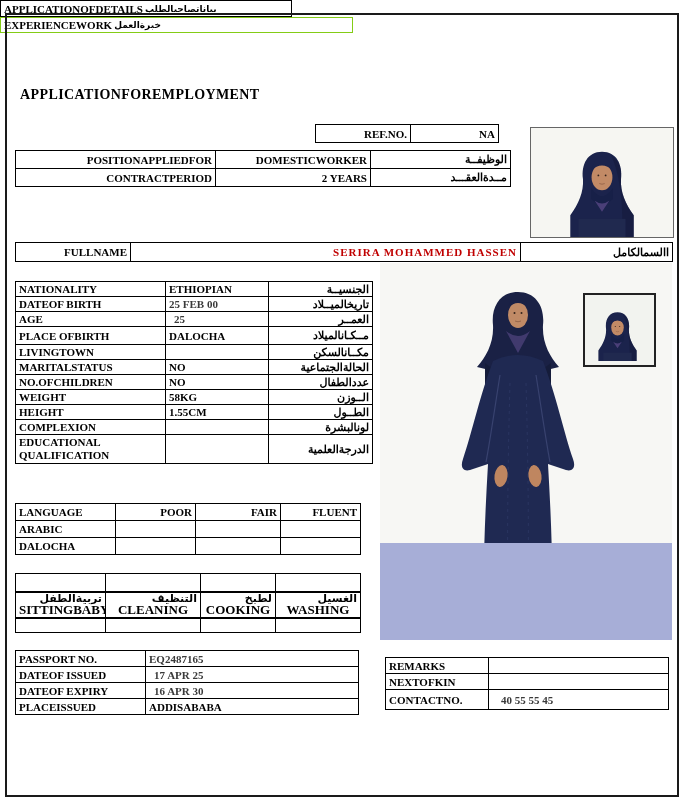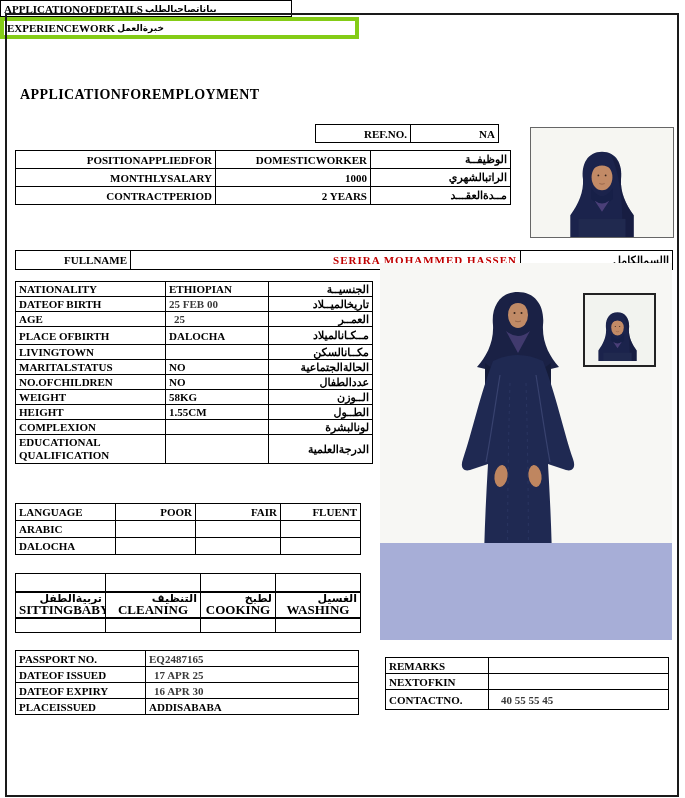--- a/index.html
+++ b/index.html
@@ -16,36 +16,36 @@
   .sans{font-family:"Liberation Sans",sans-serif;font-weight:normal;font-size:11px;color:#3a3a3a;}
   .tinyb{font-family:"Liberation Sans",sans-serif;font-weight:bold;font-size:7.5px;}
 
   
   .reft{left:315px;top:124px;width:183px;}
   .reft td{height:17px;font-size:12px;}
   
   .post{left:15px;top:150px;width:495px;}
   .post td{height:17px;font-size:11.5px;}
   
-  .fnt{left:15px;top:250px;width:657px;}
+  .fnt{left:15px;top:242px;width:657px;}
   .fnt td{height:18px;font-size:12px;}
   .fname{color:#c00000;font-size:13px;letter-spacing:1px;}
   
   .dhead{left:15px;top:264px;width:284px;height:15px;border:1px solid #000;
          display:flex;align-items:center;padding:0 3px;font-weight:bold;font-size:11px;}
   .dhead .ar{margin-left:2px;}
   .dett{left:15px;top:281px;width:357px;}
   .dett td{height:14px;}
   .dett tr.tall td{height:17px;}
   .dett tr.xtall td{height:28px;white-space:normal;line-height:13px;}
   
   .lant{left:15px;top:503px;width:345px;}
   .lant td{height:16px;}
   
-  .ehead{left:15px;top:557px;width:345px;height:14px;border:4px solid #84cc16;
+  .ehead{left:15px;top:557px;width:345px;height:14px;border:1px solid #84cc16;
          display:flex;align-items:center;padding:0 3px;font-weight:bold;font-size:11px;}
   .ehead .ar{margin-left:2px;}
   .expt1{left:15px;top:573px;width:345px;} .expt1 td{height:17px;}
   .skt{left:15px;top:592px;width:345px;}
   .skt td{height:24px;padding:0 2px;text-align:center;}
   .skt .ar{display:block;text-align:right;font-size:11px;line-height:10px;}
   .skt .sk{display:block;font-size:13px;line-height:12px;font-weight:bold;}
   .expt2{left:15px;top:618px;width:345px;} .expt2 td{height:13px;}
   
   .pst{left:15px;top:650px;width:343px;}
@@ -106,25 +106,20 @@
     <colgroup>
         <col style="width:200px">
         <col style="width:155px">
         <col style="width:140px">
       </colgroup>
     <tbody>
         <tr>
       <td class="ctr">POSITIONAPPLIEDFOR</td>
       <td class="ctr">DOMESTICWORKER</td>
       <td class="ar">الوظيفــة</td>
-    </tr>
-    <tr>
-      <td class="ctr">MONTHLYSALARY</td>
-      <td class="ctr">1000</td>
-      <td class="ar">الراتبالشهري</td>
     </tr>
     <tr>
       <td class="ctr">CONTRACTPERIOD</td>
       <td class="ctr">2 YEARS</td>
       <td class="ar">مــدةالعقـــد</td>
     </tr>
   </tbody>
     </table>
 
   <div class="photo-small">

